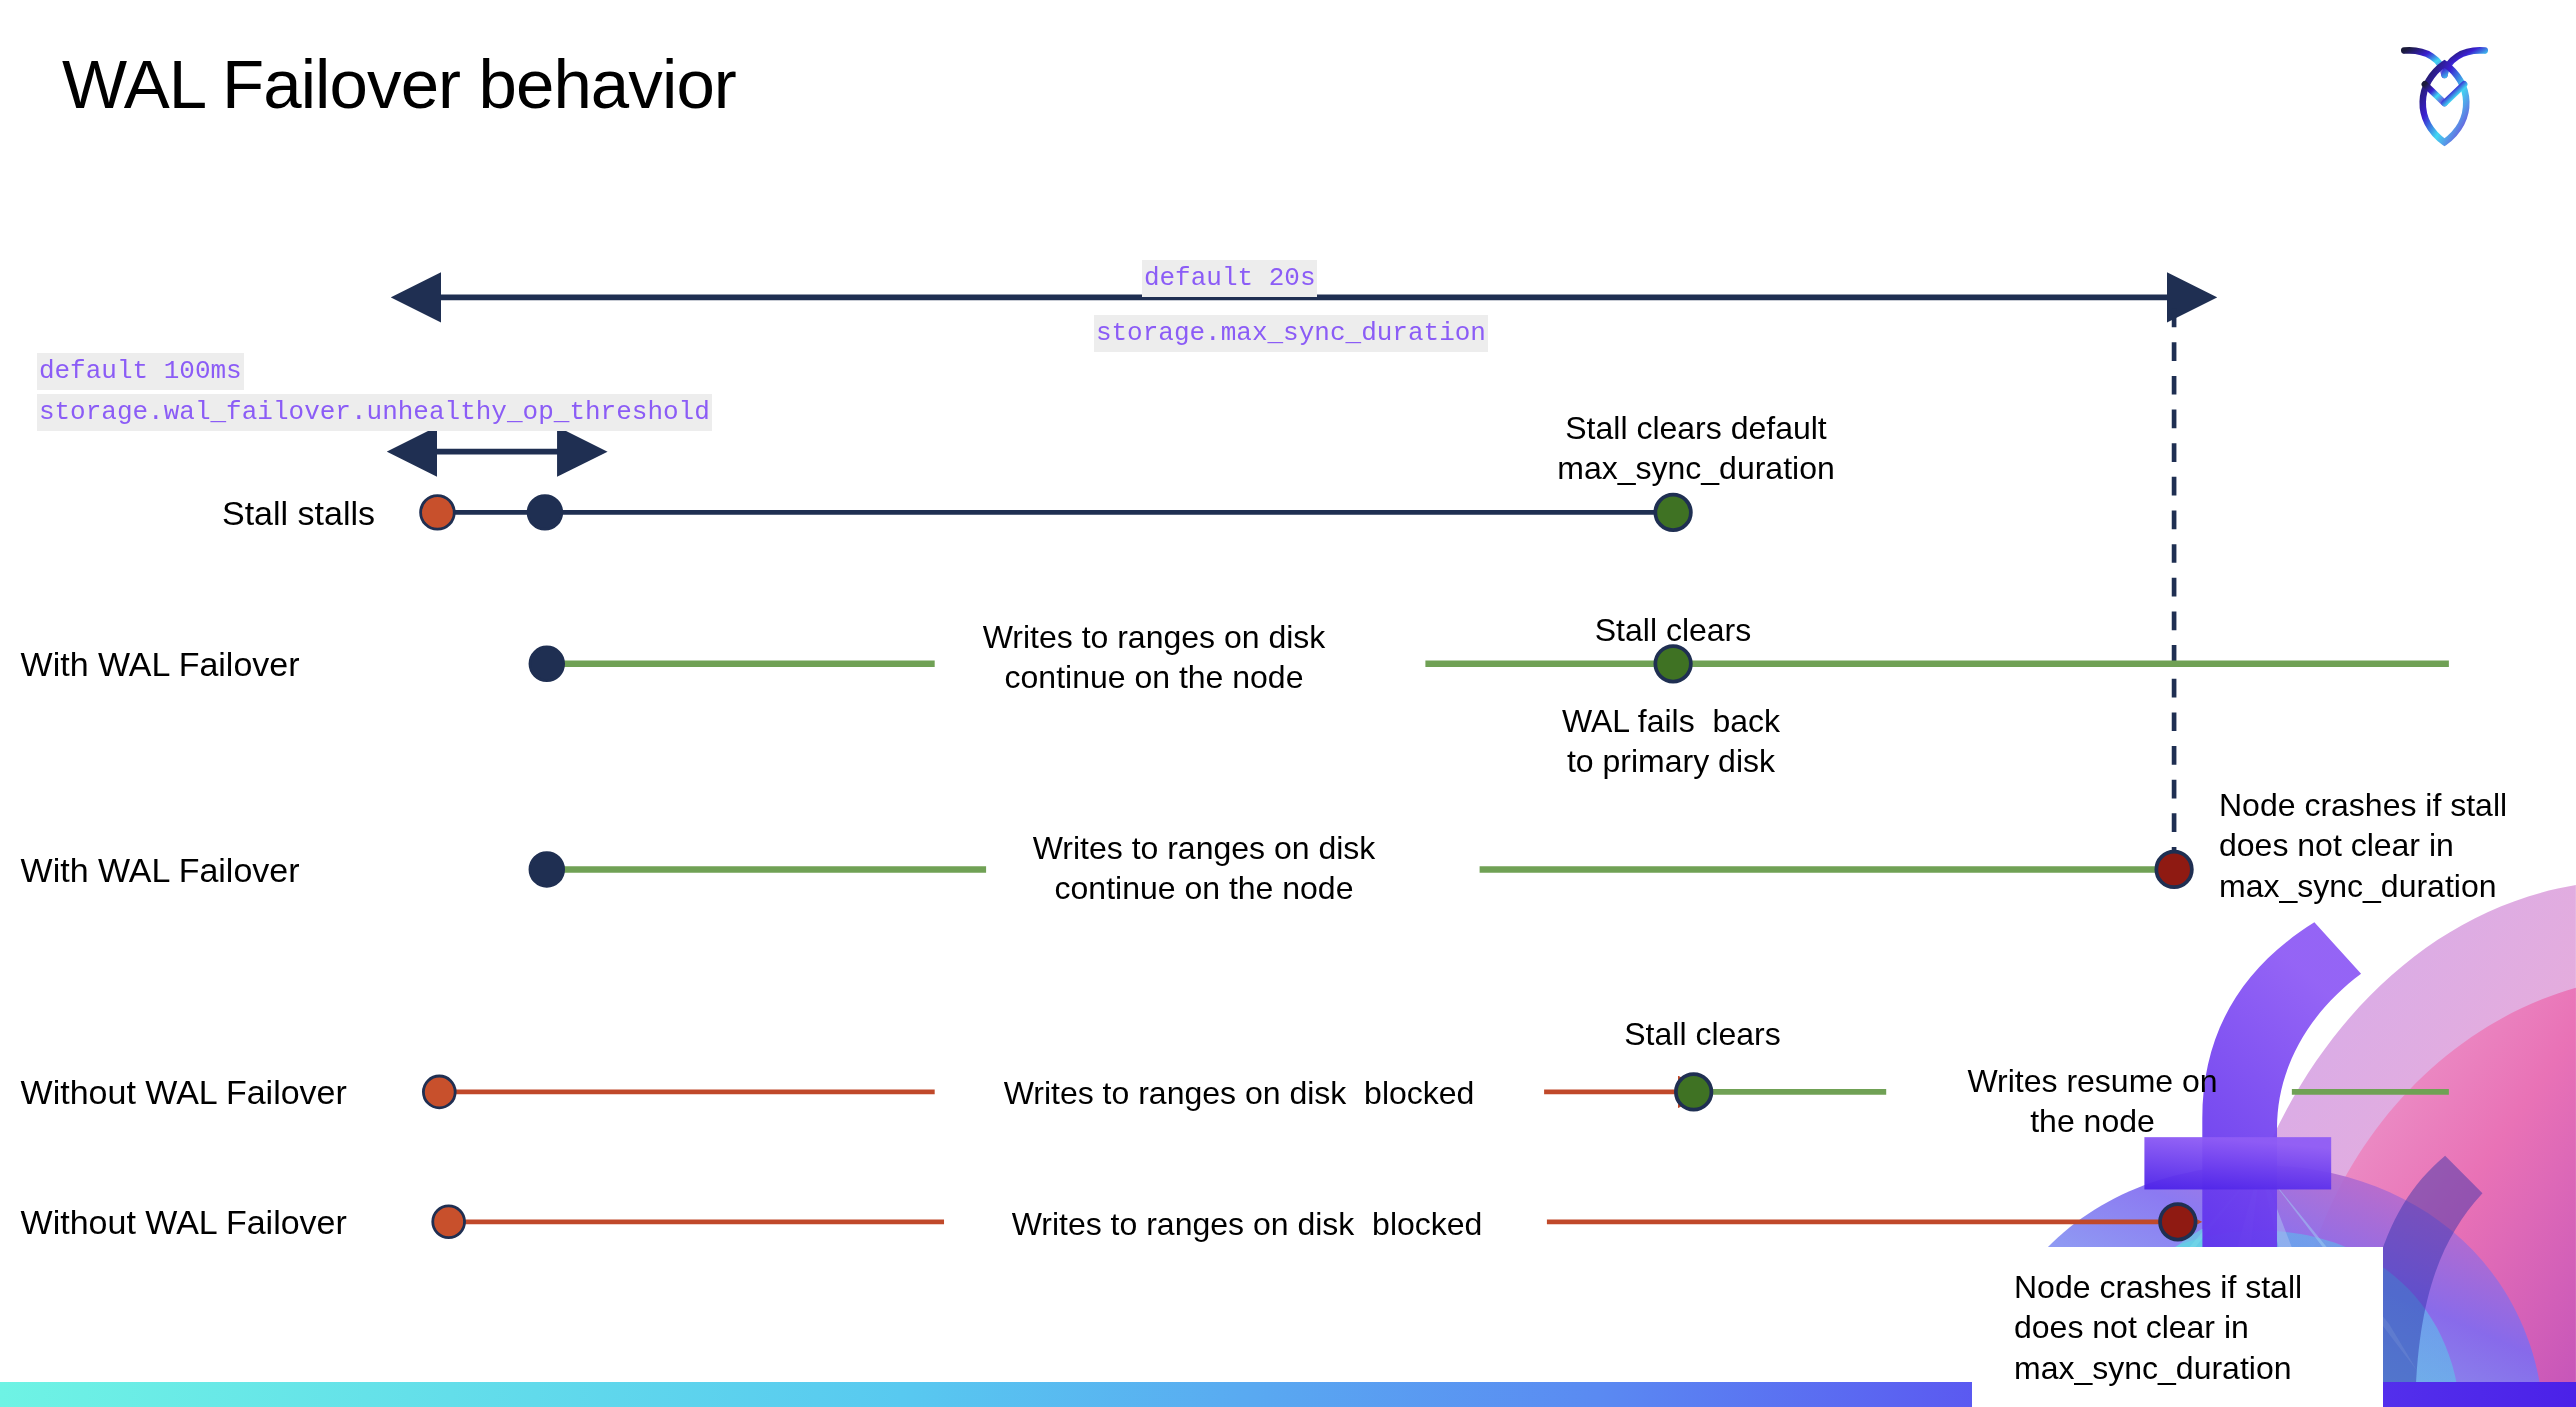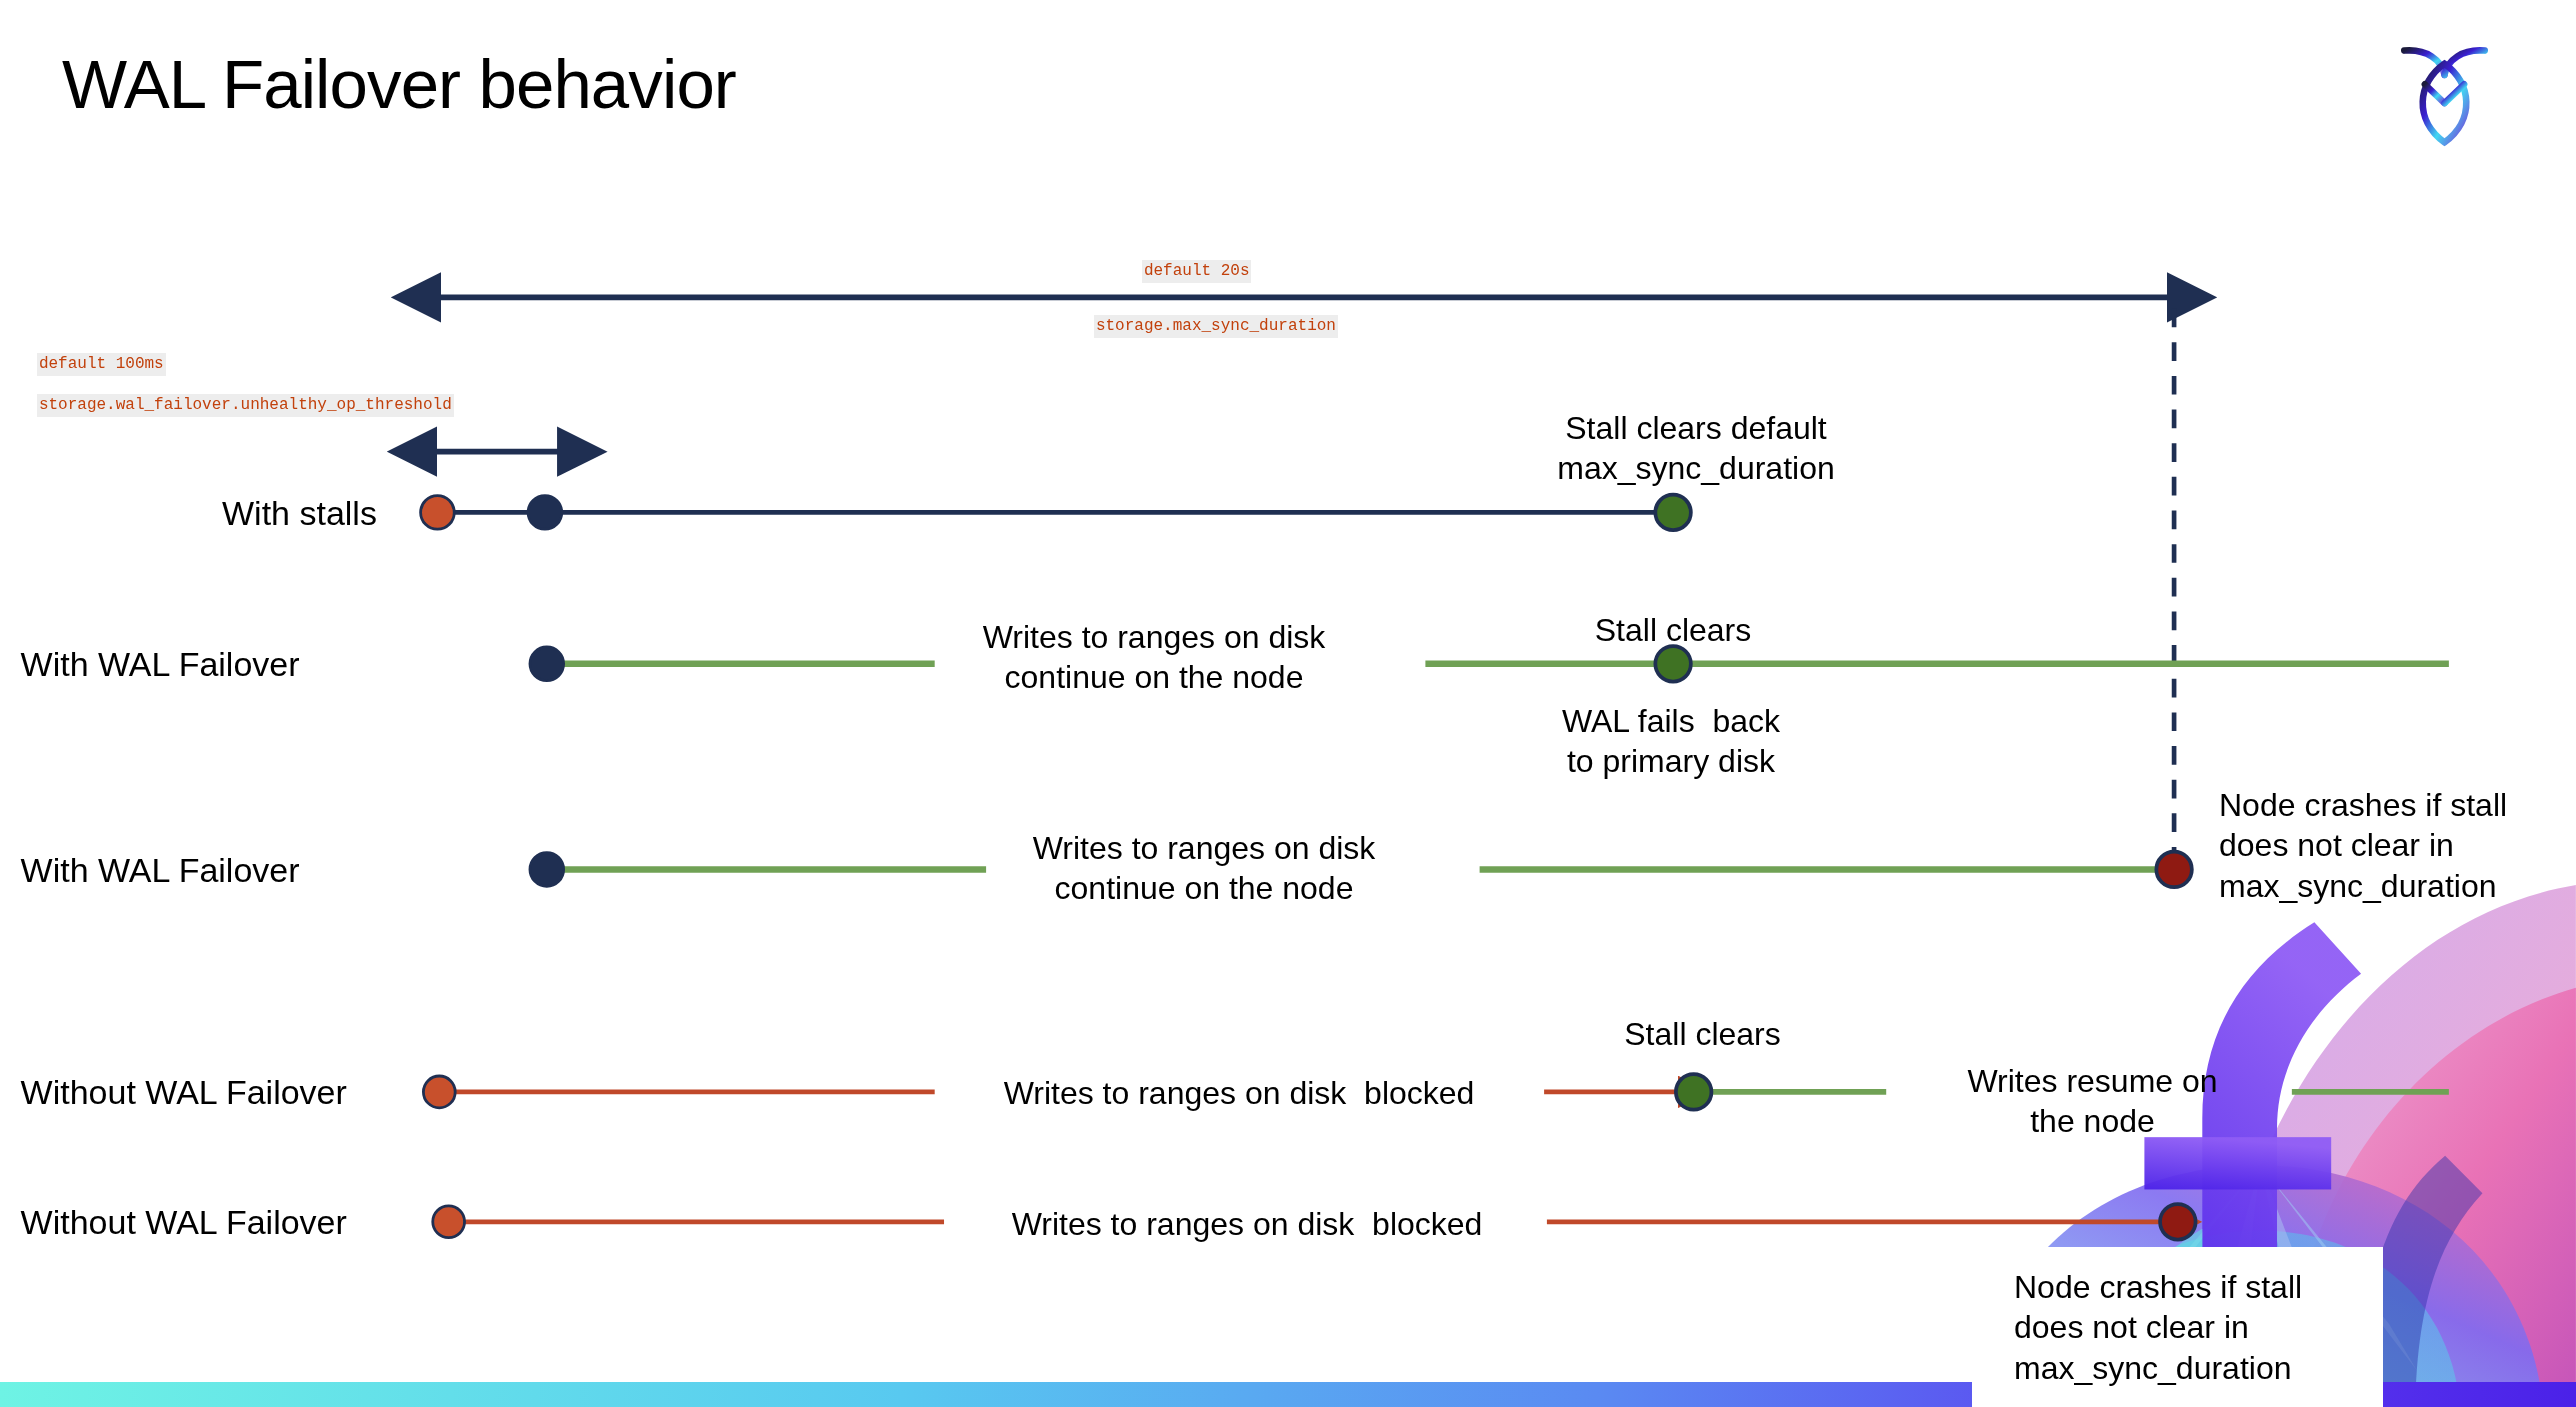--- a/index.html
+++ b/index.html
@@ -32,21 +32,21 @@
   
   .logo{position:absolute;left:2393px;top:30px;width:103px;height:117px;}
 
   
   #diagram{position:absolute;left:0;top:0;width:2576px;height:1408px;}
 
   
   .code{
     position:absolute;
     font-family:"Liberation Mono", monospace;
-    font-size:16px;color:#c2410c;
+    font-size:26px;color:#8b5cf6;
     background:#ededed;
     line-height:1.42;
     white-space:nowrap;
     padding:0 1.9px;
   }
 
   
   .anno{
     position:absolute;
     font-size:32px;color:#000000;
@@ -197,21 +197,21 @@
     <circle cx="480" cy="1307" r="17" fill="#c8502c" stroke="#1f2f52" stroke-width="3"></circle>
     <circle cx="2330" cy="1307" r="19" fill="#8f1a12" stroke="#1f2f52" stroke-width="4"></circle>
   </svg>
 
   <div class="code" style="left:1142px;top:260px;">default 20s</div>
   <div class="code" style="left:1094px;top:300px;margin-top:15px;">storage.max_sync_duration</div>
 
   <div class="code" style="left:37px;top:353px;">default 100ms</div>
   <div class="code" style="left:37px;top:394px;">storage.wal_failover.unhealthy_op_threshold</div>
 
-  <div class="row-label" style="left:222px;top:494px;">With stalls</div>
+  <div class="row-label" style="left:222px;top:494px;">Stall stalls</div>
   <div class="row-label" style="left:20.6px;top:645px;">With WAL Failover</div>
   <div class="row-label" style="left:20.6px;top:851px;">With WAL Failover</div>
   <div class="row-label" style="left:20.6px;top:1073px;">Without WAL Failover</div>
   <div class="row-label" style="left:20.6px;top:1203px;">Without WAL Failover</div>
 
   <div class="anno c" style="left:1528px;top:408px;width:336px;">Stall clears default
 max_sync_duration</div>
 
 
   <div class="anno c" style="left:939px;top:617px;width:430px;">Writes to ranges on disk

